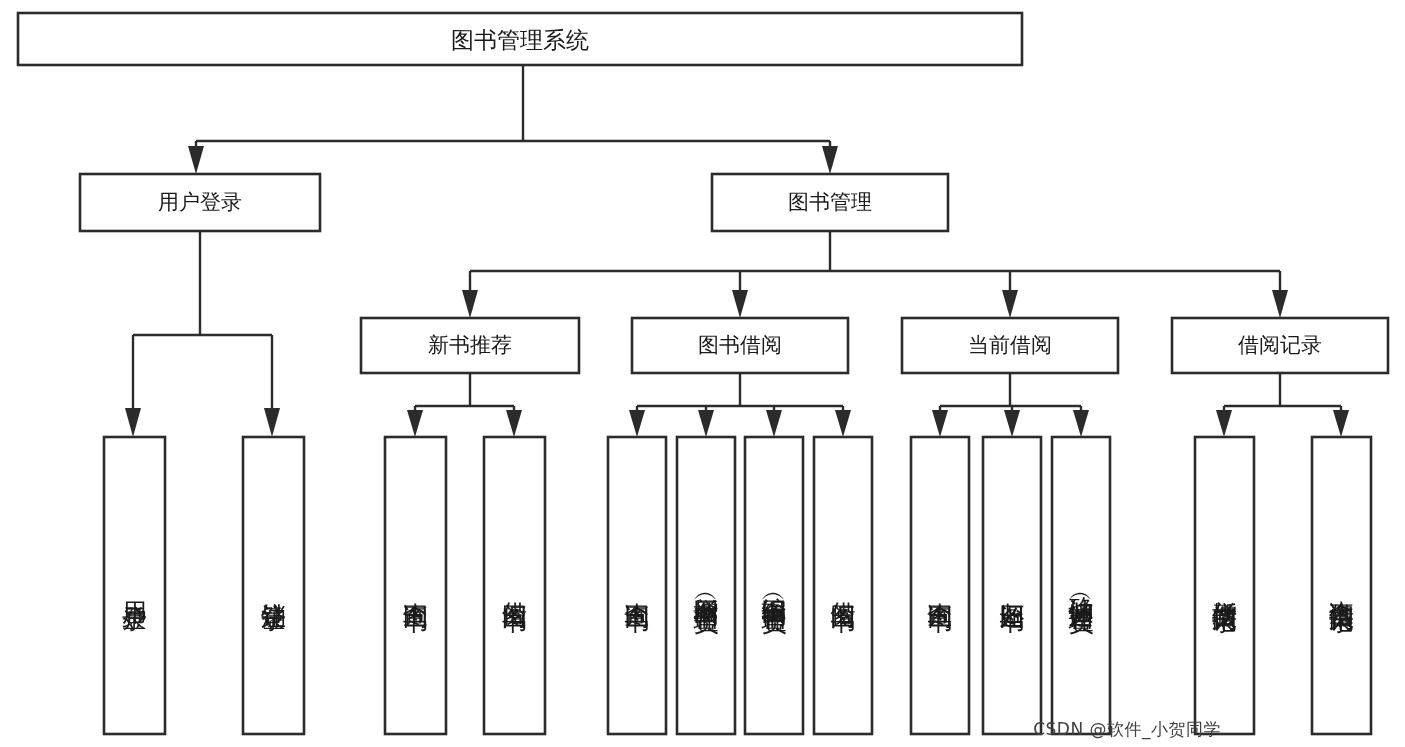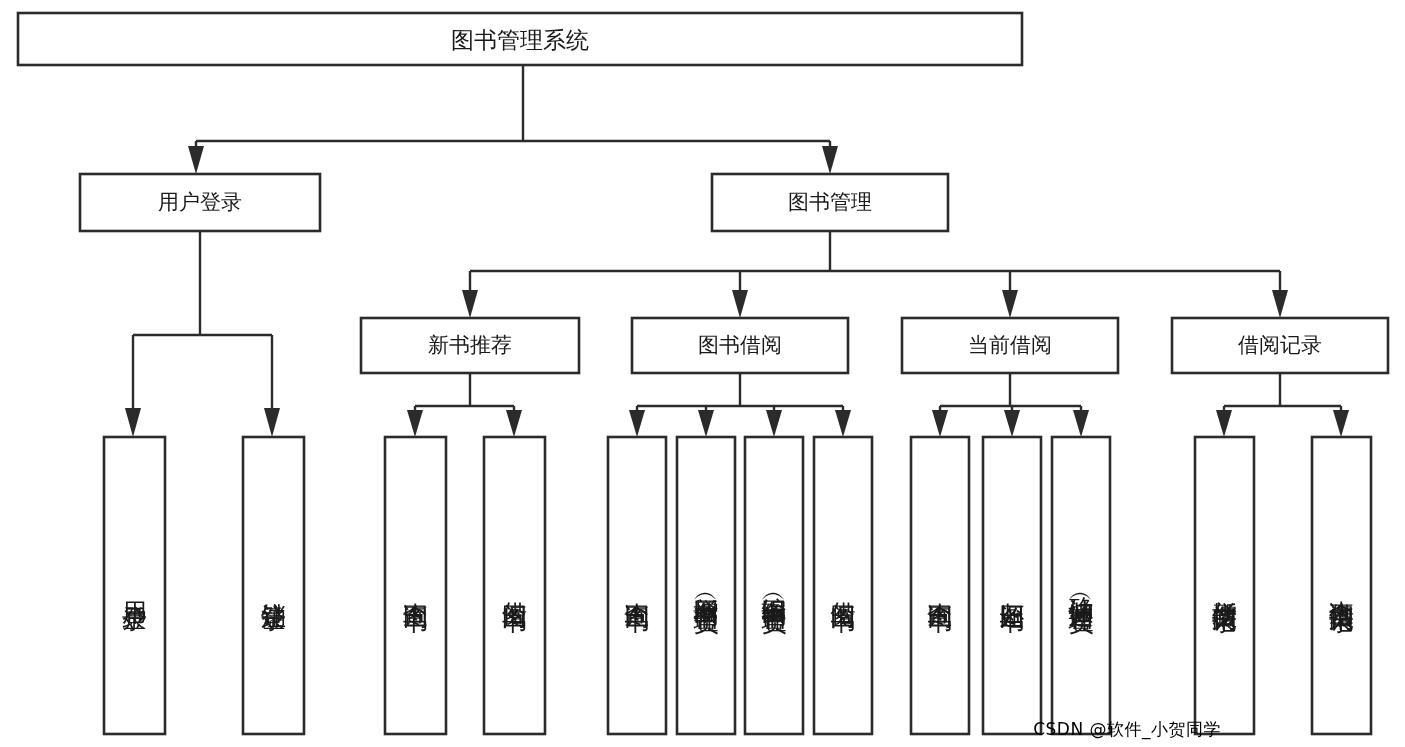--- a/index.html
+++ b/index.html
@@ -65,21 +65,21 @@
     text-align: center;
     pointer-events: none;
     white-space: nowrap;
   }
   #watermark {
     position: absolute;
     right: 14px;
     bottom: 6px;
     font-family: "DejaVu Sans", "Liberation Sans", sans-serif;
     font-size: 17px;
-    color: #000000;
+    color: #404040;
     letter-spacing: 0.5px;
     white-space: nowrap;
   }
 </style>
 </head>
 <body>
 
 <div id="diagram-root">
 
   <svg id="tree-svg" viewBox="0 0 1405 747" xmlns="http://www.w3.org/2000/svg">

